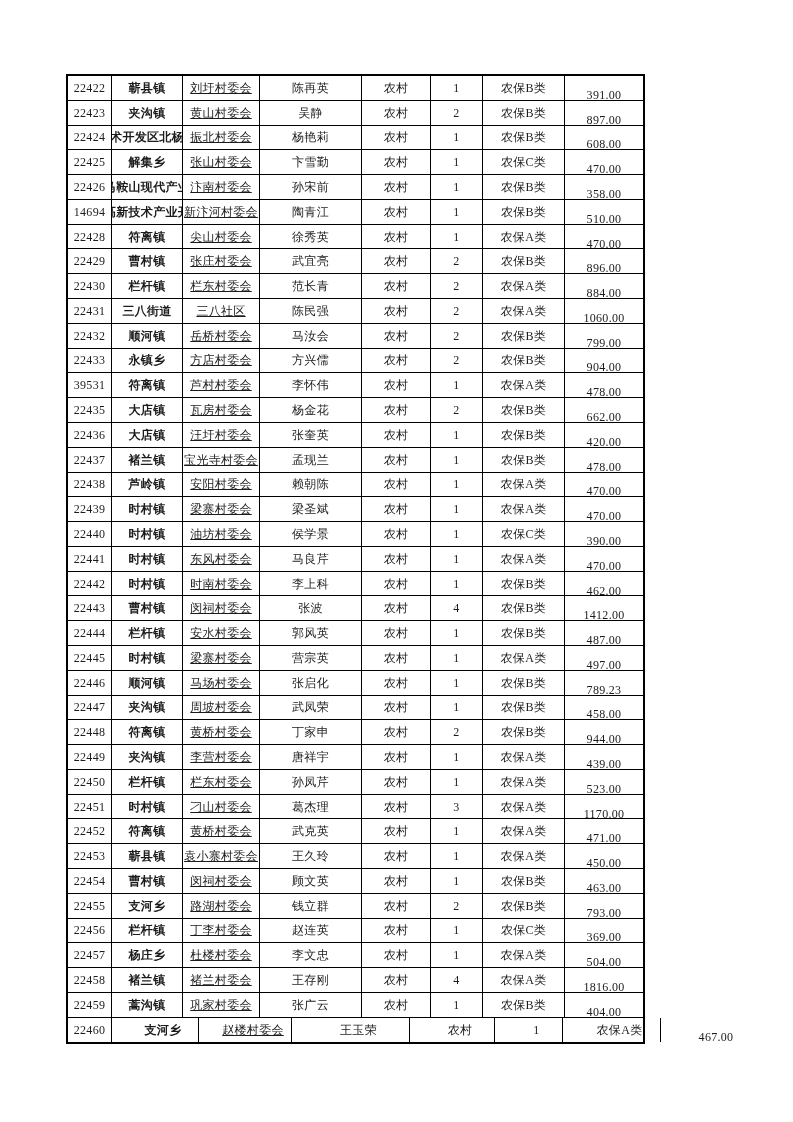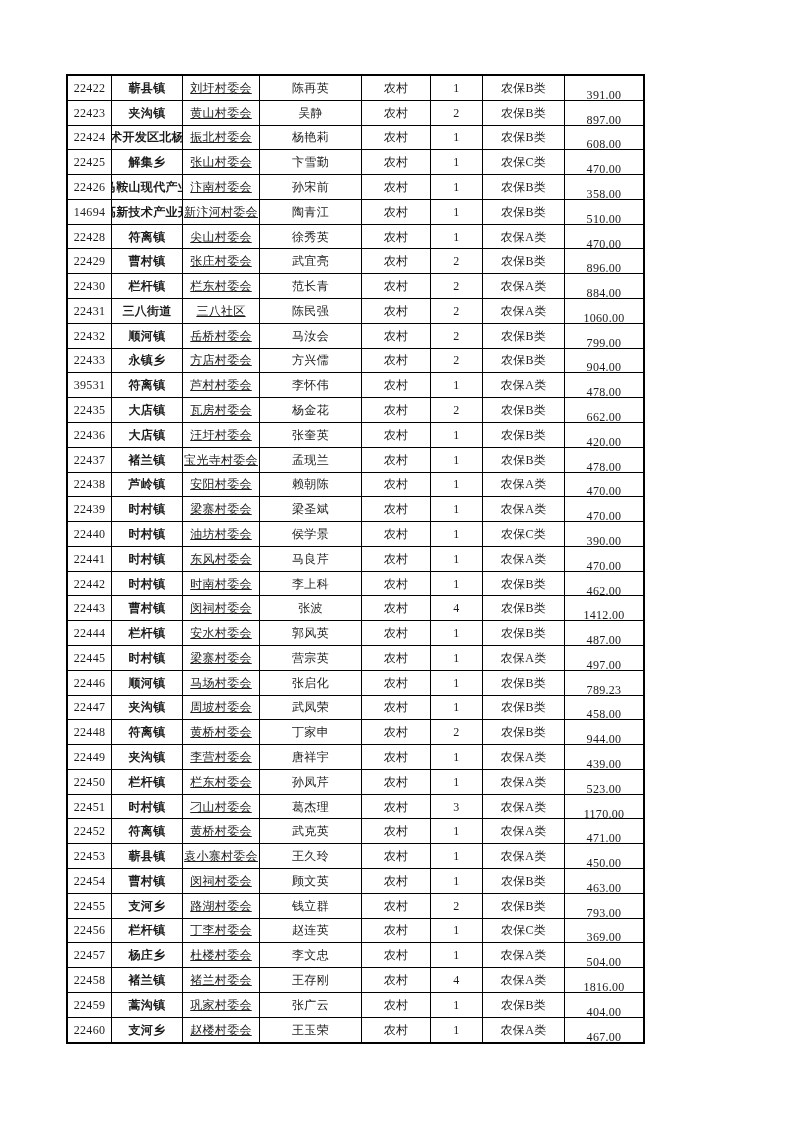--- a/index.html
+++ b/index.html
@@ -22,21 +22,21 @@
     top:74px;
     width:579px;
     border:2px solid var(--border-color);
     background:var(--page-bg);
   }
   .row{
     display:flex;
     height:24.79px;
     border-bottom:1px solid var(--border-color);
   }
-  .row:last-child{border-bottom:none;}
+  .row:last-child{border-bottom:none;gap:16px;}
   .cell{
     flex:none;
     display:flex;
     align-items:center;
     justify-content:center;
     overflow:hidden;
     white-space:nowrap;
     border-right:1px solid var(--border-color);
     font-size:12px;
     line-height:1;

